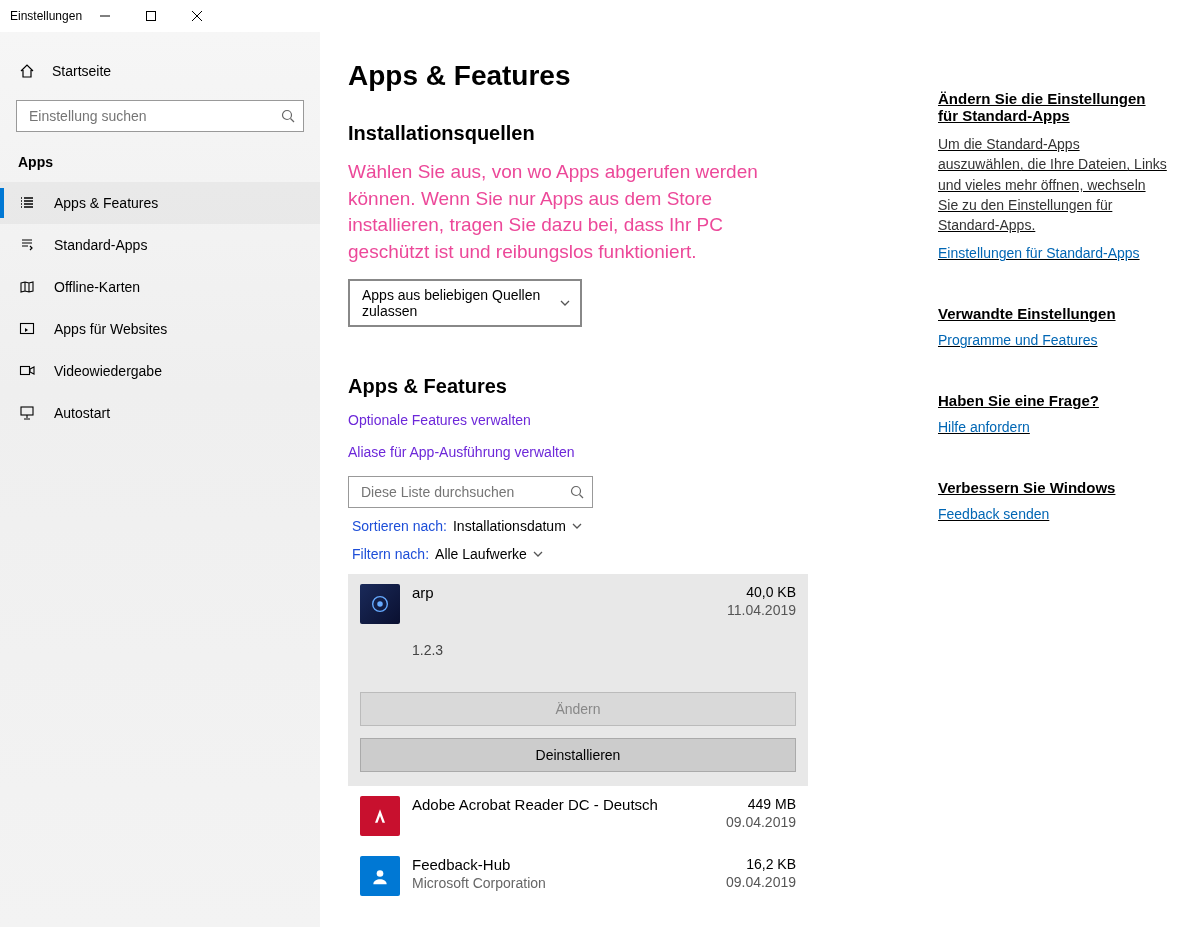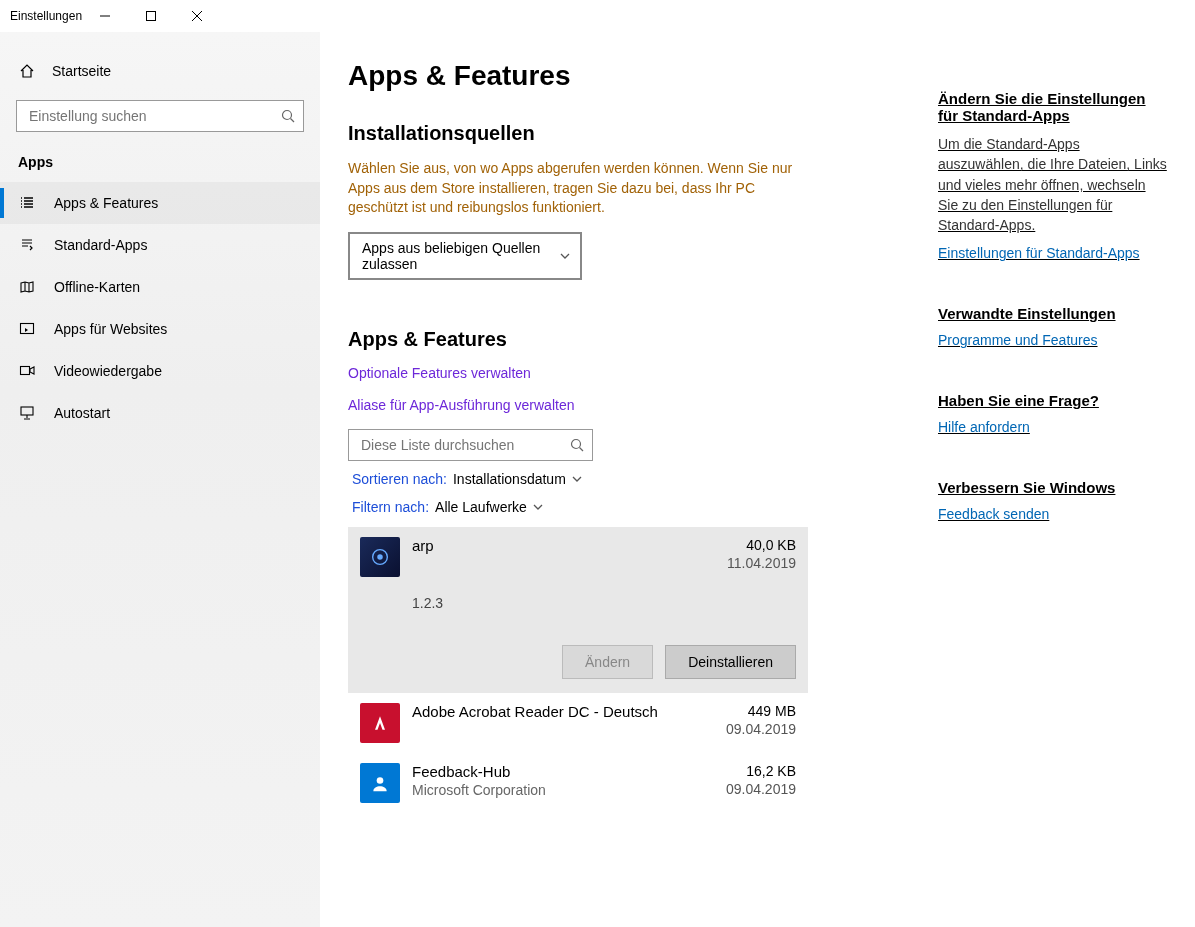--- a/index.html
+++ b/index.html
@@ -71,21 +71,21 @@
   .nav-item.active { background: rgba(0,0,0,0.04); }
 
   
   .main {
     flex: 1; display: flex; padding: 28px 20px 0 28px; overflow-y: auto;
   }
   .main-center { width: 560px; }
   .main-right { flex:1; padding-left: 30px; padding-top: 30px; text-decoration: underline; }
   h1.page-title { font-size: 28px; font-weight: 600; margin-bottom: 30px; font-weight: 600;}
   h2.section-title { font-size: 20px; font-weight: 600; margin-bottom: 14px;}
-  .paragraph { font-size: 14px; color: #a16207; line-height: 1.4; max-width: 450px; margin-bottom: 14px;}
+  .paragraph { font-size: 19px; color: #ec4899; line-height: 1.4; max-width: 450px; margin-bottom: 14px;}
   .dropdown {
     display: inline-flex; align-items: center; justify-content: space-between;
     border: 2px solid #888; padding: 6px 10px 6px 12px;
     font-size: 14px; width: 234px; cursor: pointer; margin-bottom: 48px;
   }
   .dropdown .chev { margin-left: 10px; }
   .link { color: #6d28d9; font-size: 14px; cursor: pointer; display: block; margin-bottom: 16px;}
 
   .list-search {
     border: 1px solid #999; width: 245px; height: 32px; position: relative;
@@ -121,21 +121,21 @@
   .icon-adobe { background: #c8102e; }
   .icon-feedback { background: #0078d4;}
   .app-meta { flex: 1; display: flex; justify-content: space-between; }
   .app-left { display:flex; flex-direction:column; }
   .app-name { font-size: 15px; }
   .app-pub { font-size: 14px; color: #666; margin-top: 2px;}
   .app-right { text-align: right; }
   .app-size { font-size: 14px; }
   .app-date { font-size: 14px; color:#555; margin-top:2px;}
   .app-version { font-size: 14px; color:#444; margin-top: 6px; margin-left: 52px;}
-  .app-actions { display:flex; justify-content:flex-end; gap: 12px; margin-top: 22px; }
+  .app-actions { display:flex; justify-content:flex-end; gap: 12px; margin-top: 22px; flex-direction: column; }
   .btn {
     border: 1px solid #aaa; background: #ccc; padding: 8px 22px;
     font-size: 14px; cursor: pointer;
   }
   .btn:disabled, .btn.disabled { color: #888; background:#d9d9d9; border-color:#bbb; cursor:default;}
 
   
   .rp-section { margin-bottom: 44px; max-width: 230px;}
   .rp-title { font-size: 15px; font-weight: 600; margin-bottom: 10px;}
   .rp-text { font-size: 14px; color: #333; line-height: 1.45;}

